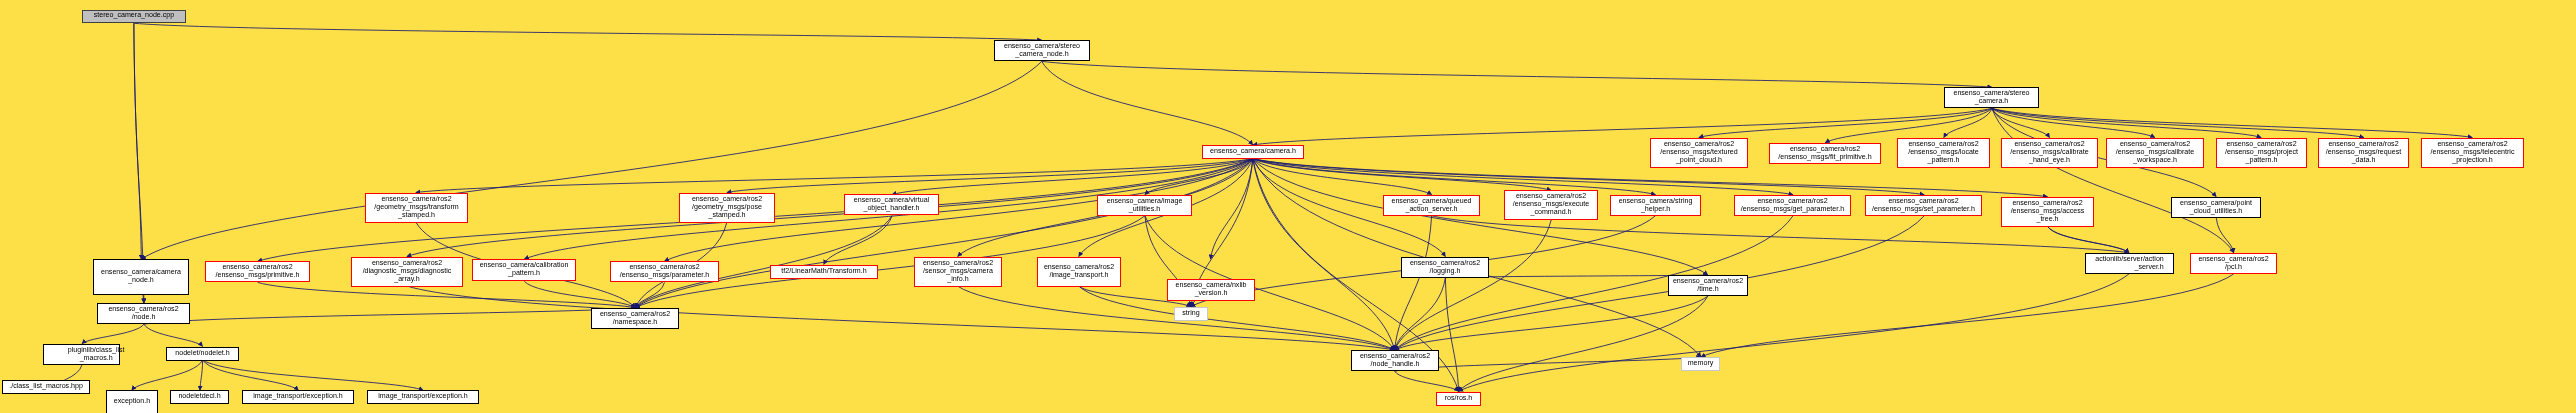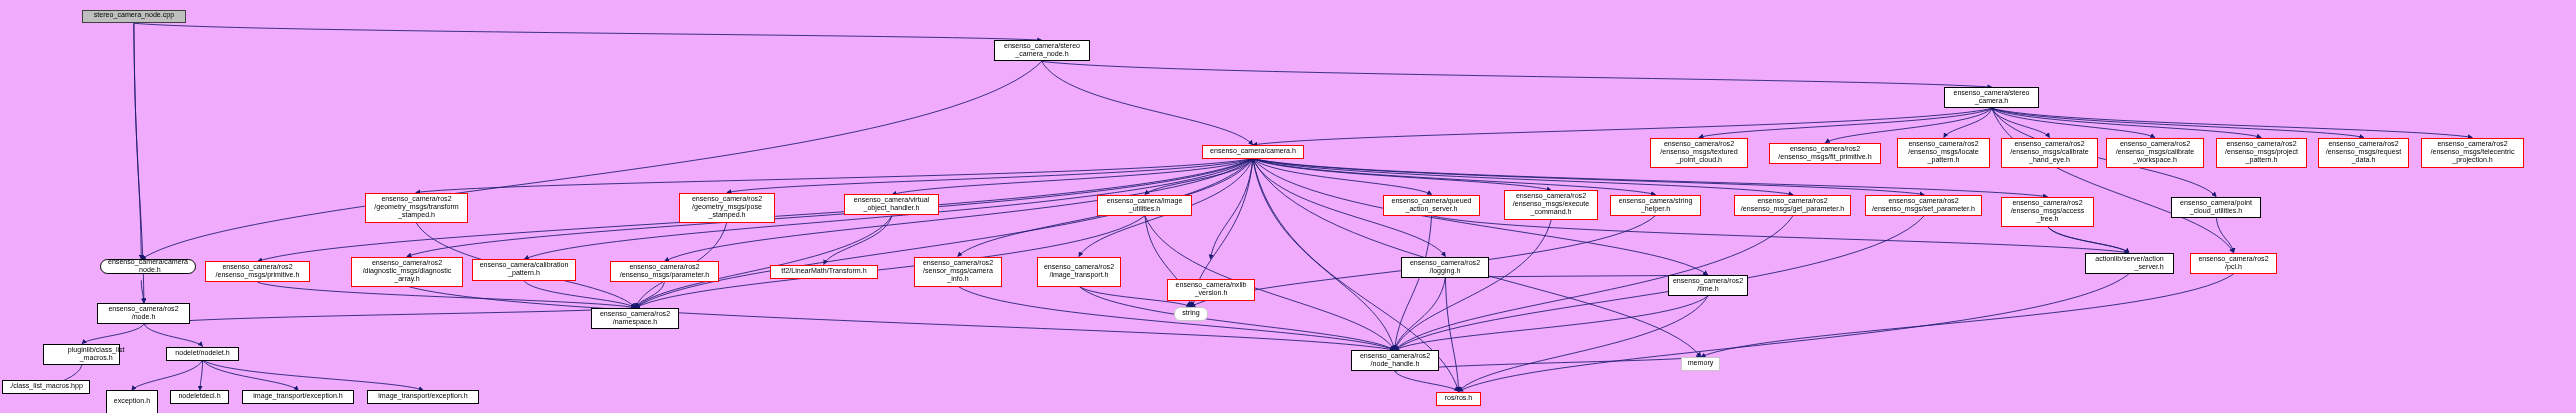--- a/index.html
+++ b/index.html
@@ -1,16 +1,16 @@
 <!DOCTYPE html>
 <html style="font-size:8.5px"><head>
 <meta charset="utf-8">
 <style>
   html,body{margin:0;padding:0;background:#ffffff;}
-  #canvas{position:relative;width:2576px;height:413px;background:#f0abfc;
+  #canvas{position:relative;width:2576px;height:413px;background:#fde047;
           font-family:"Liberation Sans","DejaVu Sans",sans-serif;overflow:hidden;}
   #edges{position:absolute;left:0;top:0;width:2576px;height:413px;}
   .node{position:absolute;box-sizing:border-box;display:flex;align-items:center;
         justify-content:center;text-align:center;line-height:1.12;
         font-size:7.1px;color:#000000;background:#ffffff;
         border:0.5px solid #000000;white-space:pre-line;padding:0.5px 1.6px;z-index:5;}
   .node.red{border:0.5px solid #ff0000;}
   .node.root{background:#bfbfbf;border:1.1px solid #404040;}
   .node.plain{border:0.5px solid #c8c8c8;}
 </style>
@@ -162,21 +162,21 @@
 _command.h</div>
       <div class="node red" style="left: 1610px; top: 195px; width: 91px; height: 21px;">ensenso_camera/string
 _helper.h</div>
       <div class="node red" style="left: 1734px; top: 195px; width: 117px; height: 21px;">ensenso_camera/ros2
 /ensenso_msgs/get_parameter.h</div>
       <div class="node red" style="left: 1865px; top: 195px; width: 117px; height: 21px;">ensenso_camera/ros2
 /ensenso_msgs/set_parameter.h</div>
       <div class="node red" style="left: 2001px; top: 197px; width: 93px; height: 30px;">ensenso_camera/ros2
 /ensenso_msgs/access
 _tree.h</div>
-      <div class="node" style="left: 100px; top: 259px; width: 96px; height: 15px; border-radius: 8px;">ensenso_camera/camera
+      <div class="node" style="left: 93px; top: 259px; width: 96px; height: 36px;">ensenso_camera/camera
 _node.h</div>
       <div class="node red" style="left: 205px; top: 261px; width: 105px; height: 21px;">ensenso_camera/ros2
 /ensenso_msgs/primitive.h</div>
       <div class="node red" style="left: 351px; top: 257px; width: 112px; height: 30px;">ensenso_camera/ros2
 /diagnostic_msgs/diagnostic
 _array.h</div>
       <div class="node red" style="left: 472px; top: 259px; width: 104px; height: 22px;">ensenso_camera/calibration
 _pattern.h</div>
       <div class="node red" style="left: 610px; top: 261px; width: 109px; height: 21px;">ensenso_camera/ros2
 /ensenso_msgs/parameter.h</div>
@@ -191,21 +191,21 @@
       <div class="node" style="left: 1401px; top: 257px; width: 88px; height: 21px;">ensenso_camera/ros2
 /logging.h</div>
       <div class="node" style="left: 1668px; top: 275px; width: 80px; height: 21px;">ensenso_camera/ros2
 /time.h</div>
       <div class="node" style="left: 2085px; top: 253px; width: 89px; height: 21px; text-align: right;">actionlib/server/action
 _server.h</div>
       <div class="node red" style="left: 2190px; top: 253px; width: 87px; height: 21px;">ensenso_camera/ros2
 /pcl.h</div>
       <div class="node" style="left: 591px; top: 308px; width: 88px; height: 21px;">ensenso_camera/ros2
 /namespace.h</div>
-      <div class="node plain" style="left: 1174px; top: 307px; width: 34px; height: 13.8px; border-radius: 6px;">string</div>
+      <div class="node plain" style="left: 1174px; top: 307px; width: 34px; height: 13.8px;">string</div>
       <div class="node" style="left: 97px; top: 303px; width: 93px; height: 21px;">ensenso_camera/ros2
 /node.h</div>
       <div class="node" style="left: 1351px; top: 350px; width: 88px; height: 21px;">ensenso_camera/ros2
 /node_handle.h</div>
       <div class="node plain" style="left: 1681px; top: 357px; width: 39px; height: 13.8px;">memory</div>
       <div class="node red" style="left: 1436px; top: 392px; width: 45px; height: 13.8px;">ros/ros.h</div>
       <div class="node" style="left: 43px; top: 344px; width: 77px; height: 21px; padding-left: 31px;">pluginlib/class_list
 _macros.h</div>
       <div class="node" style="left: 166px; top: 347px; width: 73px; height: 13.8px;">nodelet/nodelet.h</div>
       <div class="node" style="left: 2.1px; top: 380px; width: 88px; height: 13.8px;">./class_list_macros.hpp</div>

